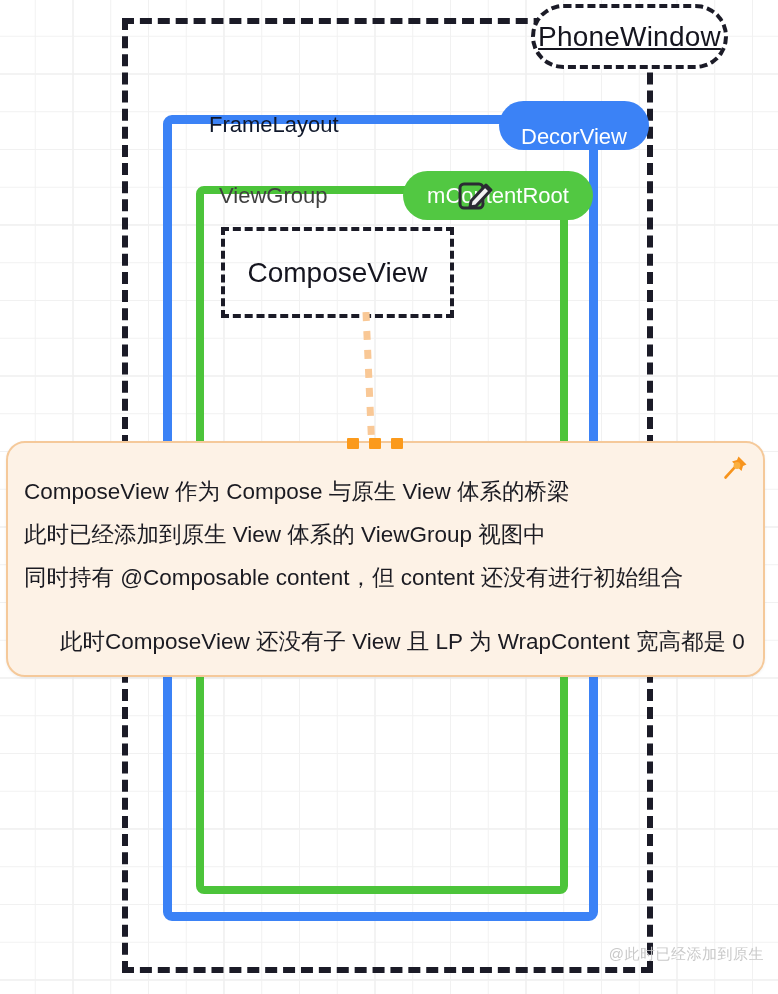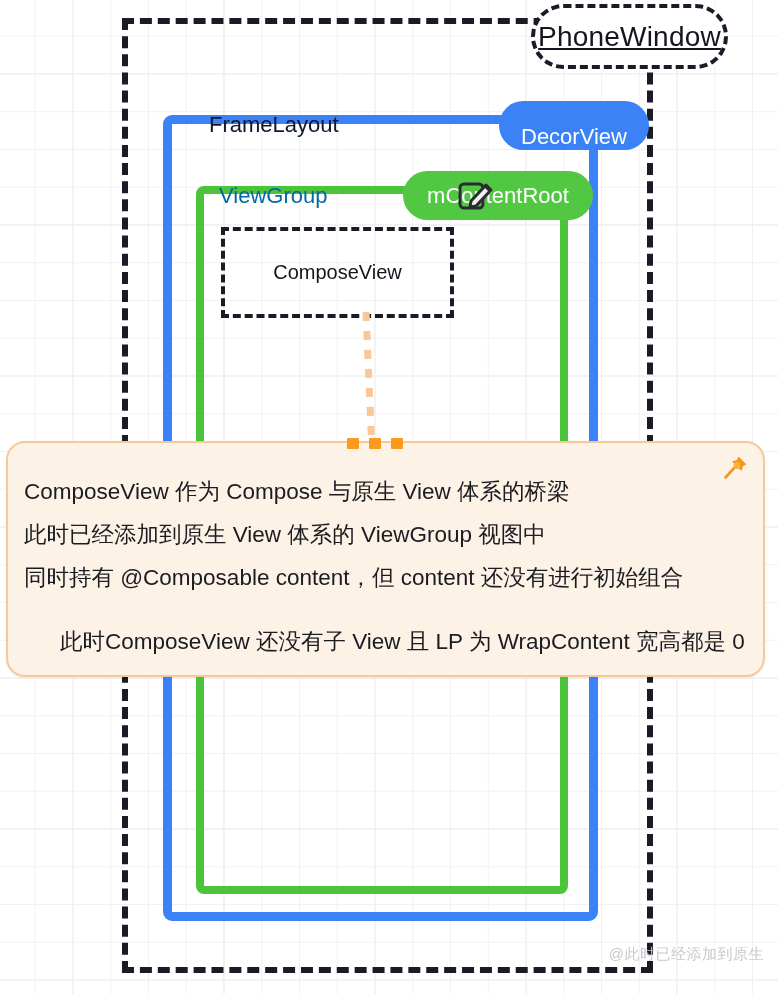--- a/index.html
+++ b/index.html
@@ -119,21 +119,21 @@
     border: 8px solid #4cc43a;
     border-radius: 8px;
     box-sizing: border-box;
     background: transparent;
   }
   .viewgroup-label {
     position: absolute;
     left: 219px;
     top: 183px;
     font-size: 22px;
-    color: #0369a1;
+    color: #404040;
     white-space: nowrap;
     text-align: center;
   }
   .contentroot-pill {
     position: absolute;
     left: 403px;
     top: 171px;
     width: 190px;
     height: 49px;
     border-radius: 25px;
@@ -164,21 +164,21 @@
     width: 233px;
     height: 91px;
     border: 4px dashed #1b1b27;
     box-sizing: border-box;
     background: transparent;
     display: flex;
     align-items: center;
     justify-content: center;
   }
   .composeview-box span {
-    font-size: 20px;
+    font-size: 28px;
     color: #15151f;
   }
 
   
   .connector {
     position: absolute;
     left: 330px;
     top: 312px;
     width: 100px;
     height: 140px;

